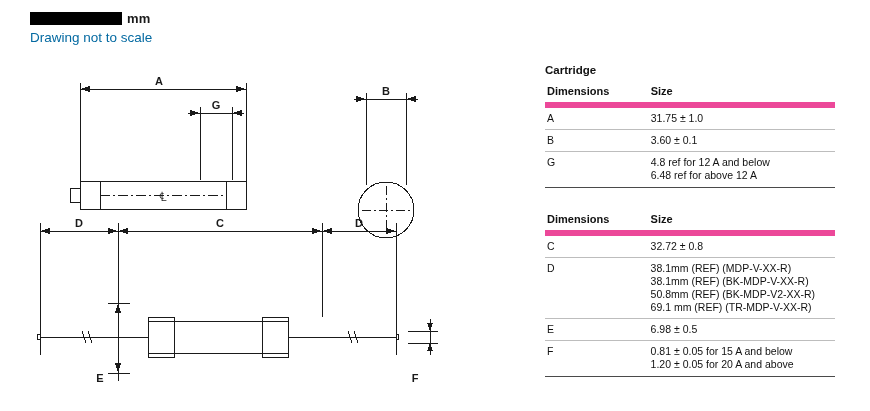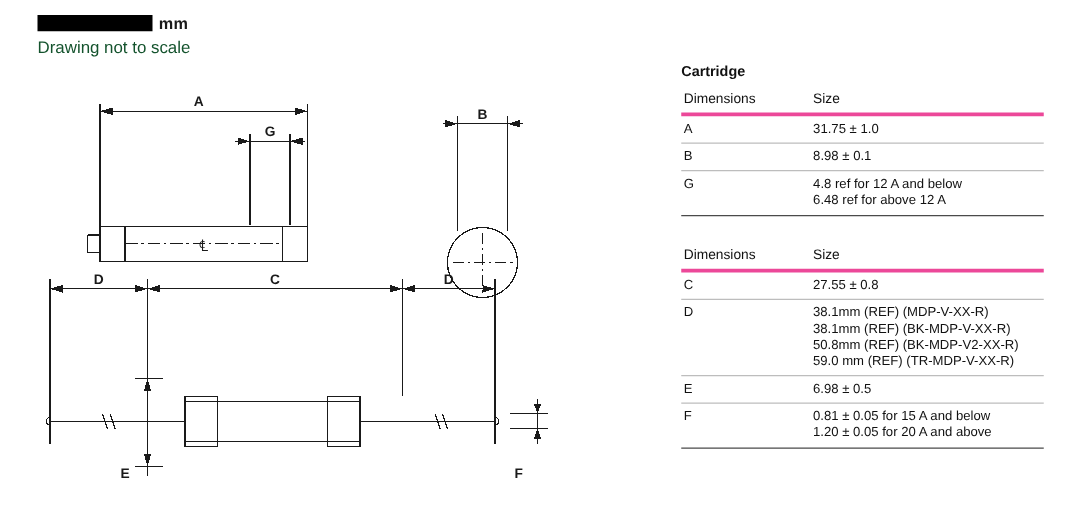--- a/index.html
+++ b/index.html
@@ -40,56 +40,56 @@
   }
   .unit-label {
     font-size: 13px;
     font-weight: bold;
     margin-left: 5px;
     letter-spacing: 0.2px;
   }
   .note {
     font-size: 13.5px;
     margin-top: 4px;
-    color: #14532d;
+    color: #0369a1;
   }
 
   
   .drawing {
     position: absolute;
     left: 0;
     top: 55px;
     width: 520px;
     height: 350px;
   }
 
   
   .tables {
     position: absolute;
     left: 545px;
-    top: 52px;
+    top: 64px;
     width: 300px;
   }
   .tbl-title {
     font-size: 11.5px;
     font-weight: bold;
     margin-bottom: 6px;
     color: #111;
   }
   table.spec {
     border-collapse: collapse;
     width: 290px;
     font-size: 10.5px;
   }
   table.spec th {
     text-align: left;
-    font-weight: normal;
+    font-weight: bold;
     font-size: 11px;
     padding: 3px 4px 5px 2px;
-    border-bottom: 3px solid #ec4899;
+    border-bottom: 6px solid #ec4899;
     color: #111;
   }
   table.spec td {
     text-align: left;
     padding: 4px 4px 4px 2px;
     border-bottom: 1px solid #bdbdbd;
     vertical-align: top;
     color: #111;
     line-height: 1.25;
   }
@@ -228,21 +228,21 @@
           <th class="col-size">Size</th>
         </tr>
       </thead>
       <tbody>
         <tr>
           <td>A</td>
           <td class="multiline">31.75 ± 1.0</td>
         </tr>
         <tr>
           <td>B</td>
-          <td class="multiline">8.98 ± 0.1</td>
+          <td class="multiline">3.60 ± 0.1</td>
         </tr>
         <tr>
           <td>G</td>
           <td class="multiline">4.8 ref for 12 A and below
 6.48 ref for above 12 A</td>
         </tr>
       </tbody>
     </table>
 
     <div class="spacer"></div>
@@ -250,28 +250,28 @@
     <table class="spec">
       <thead>
         <tr>
           <th class="col-dim">Dimensions</th>
           <th class="col-size">Size</th>
         </tr>
       </thead>
       <tbody>
         <tr>
           <td>C</td>
-          <td class="multiline">27.55 ± 0.8</td>
+          <td class="multiline">32.72 ± 0.8</td>
         </tr>
         <tr>
           <td>D</td>
           <td class="multiline">38.1mm (REF) (MDP-V-XX-R)
 38.1mm (REF) (BK-MDP-V-XX-R)
 50.8mm (REF) (BK-MDP-V2-XX-R)
-59.0 mm (REF) (TR-MDP-V-XX-R)</td>
+69.1 mm (REF) (TR-MDP-V-XX-R)</td>
         </tr>
         <tr>
           <td>E</td>
           <td class="multiline">6.98 ± 0.5</td>
         </tr>
         <tr>
           <td>F</td>
           <td class="multiline">0.81 ± 0.05 for 15 A and below
 1.20 ± 0.05 for 20 A and above</td>
         </tr>

